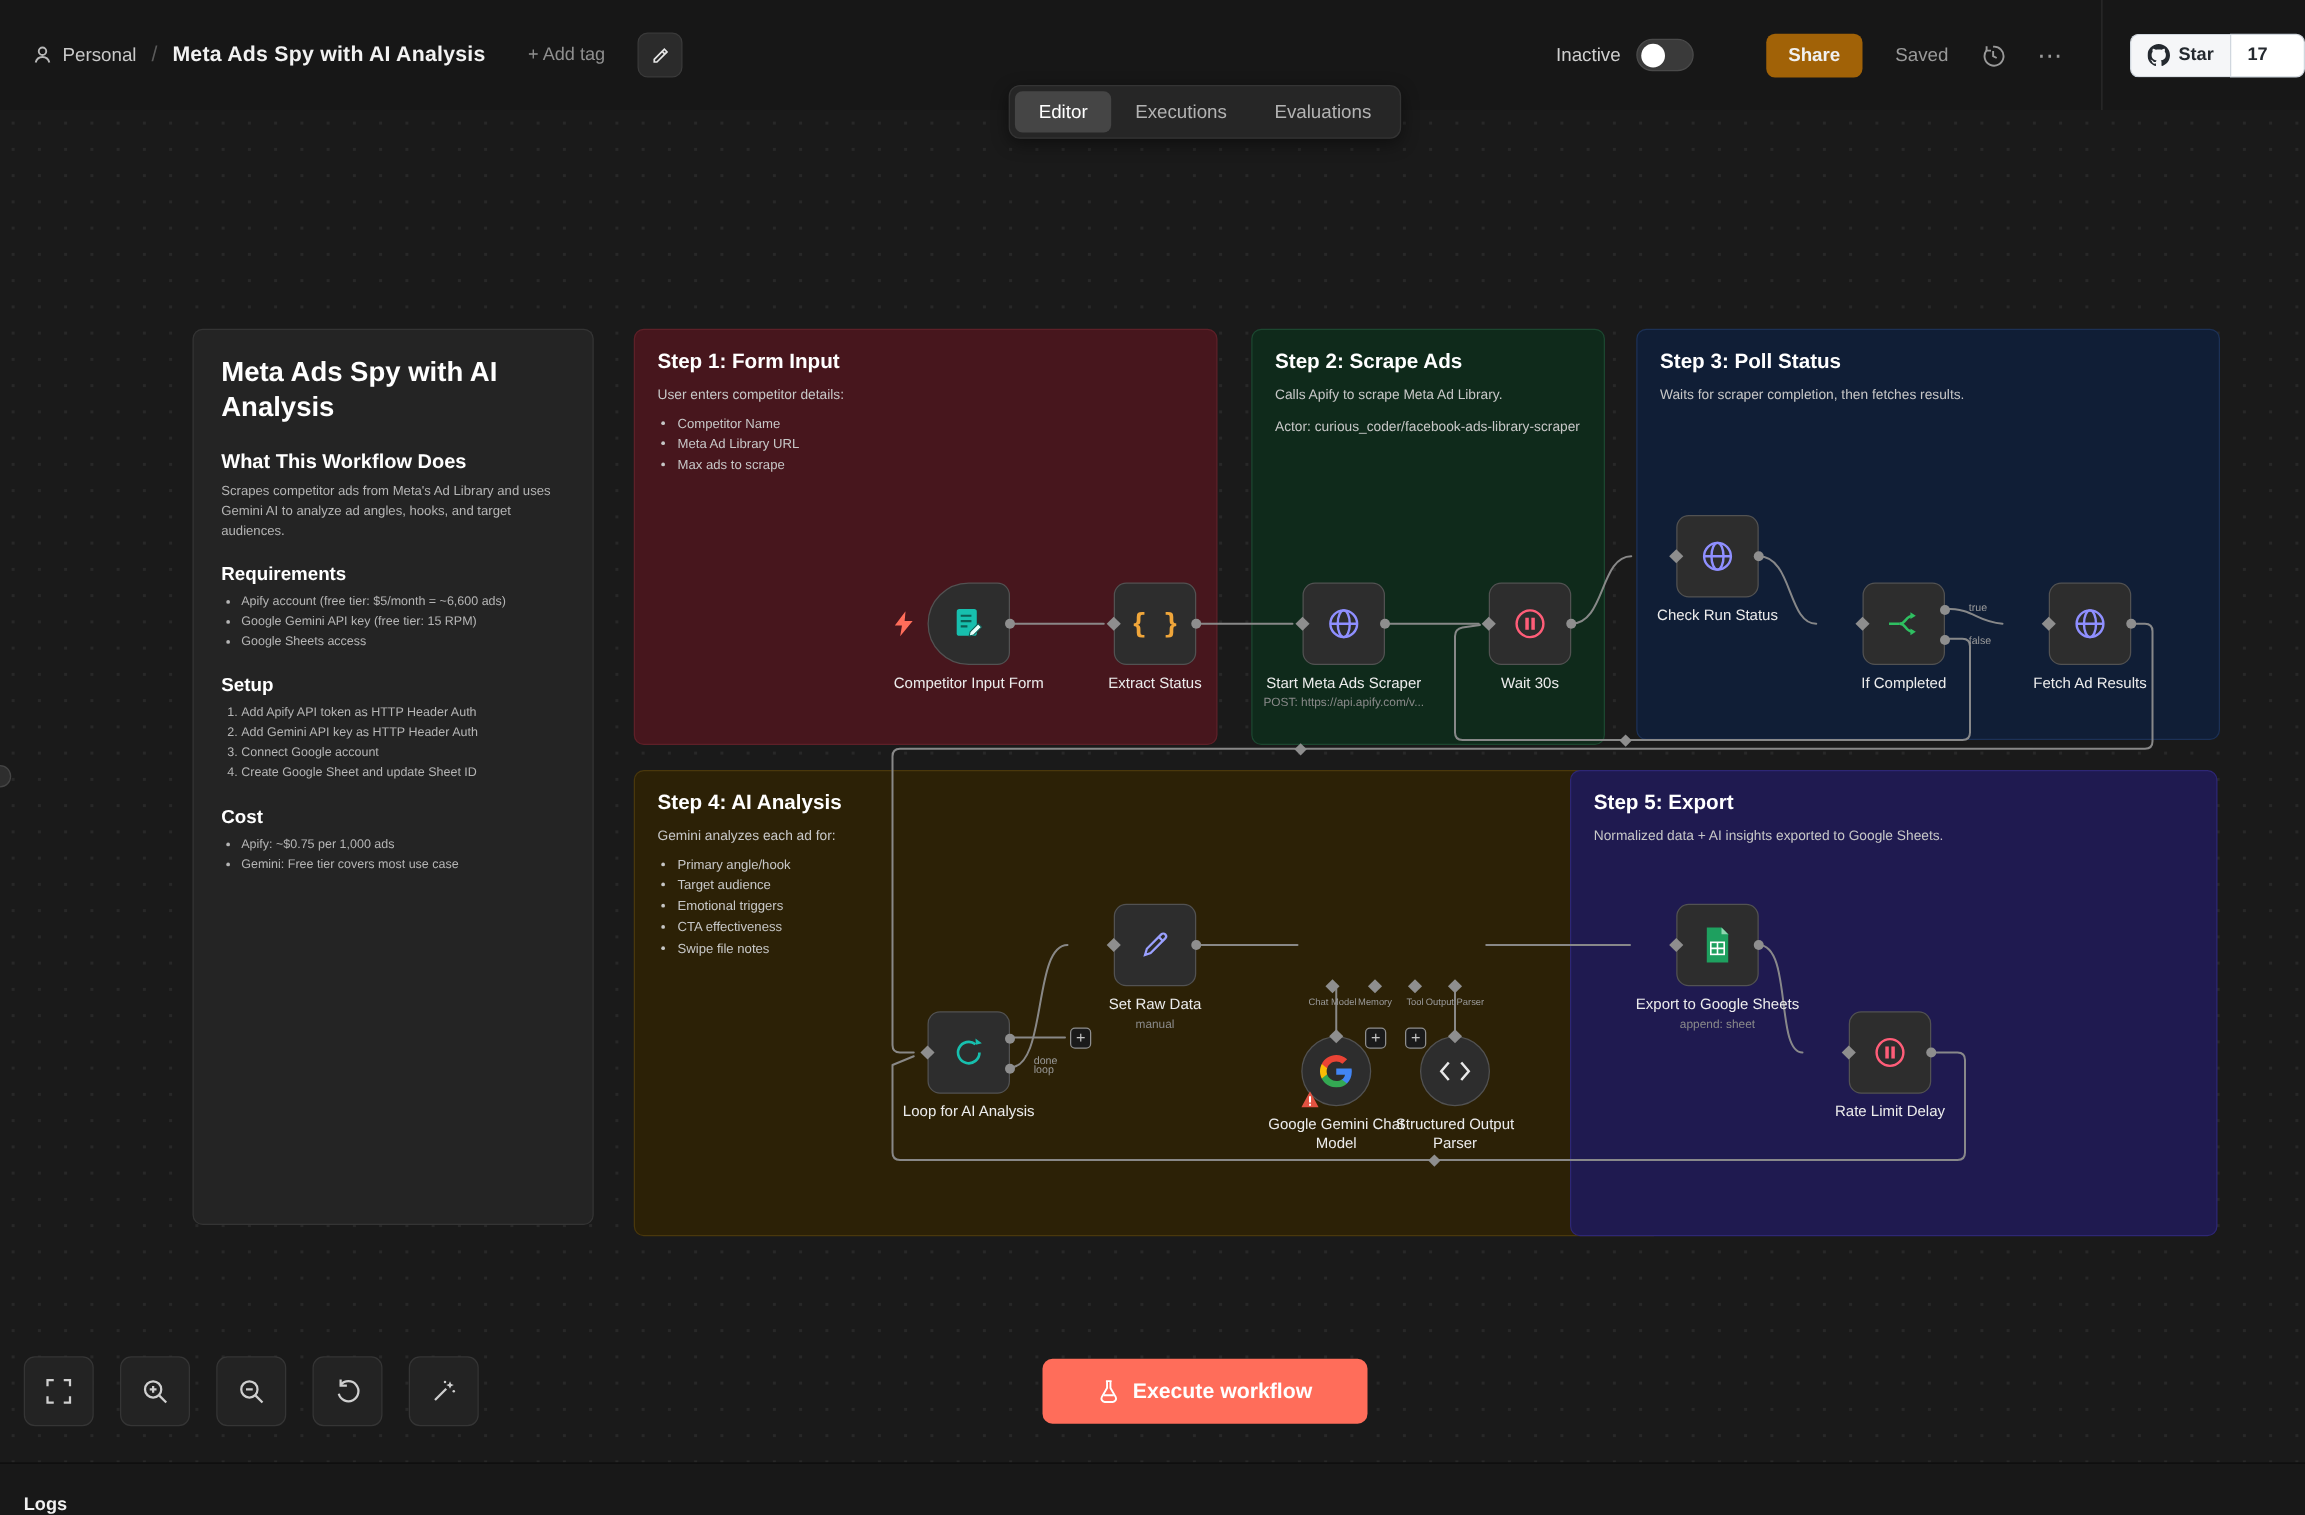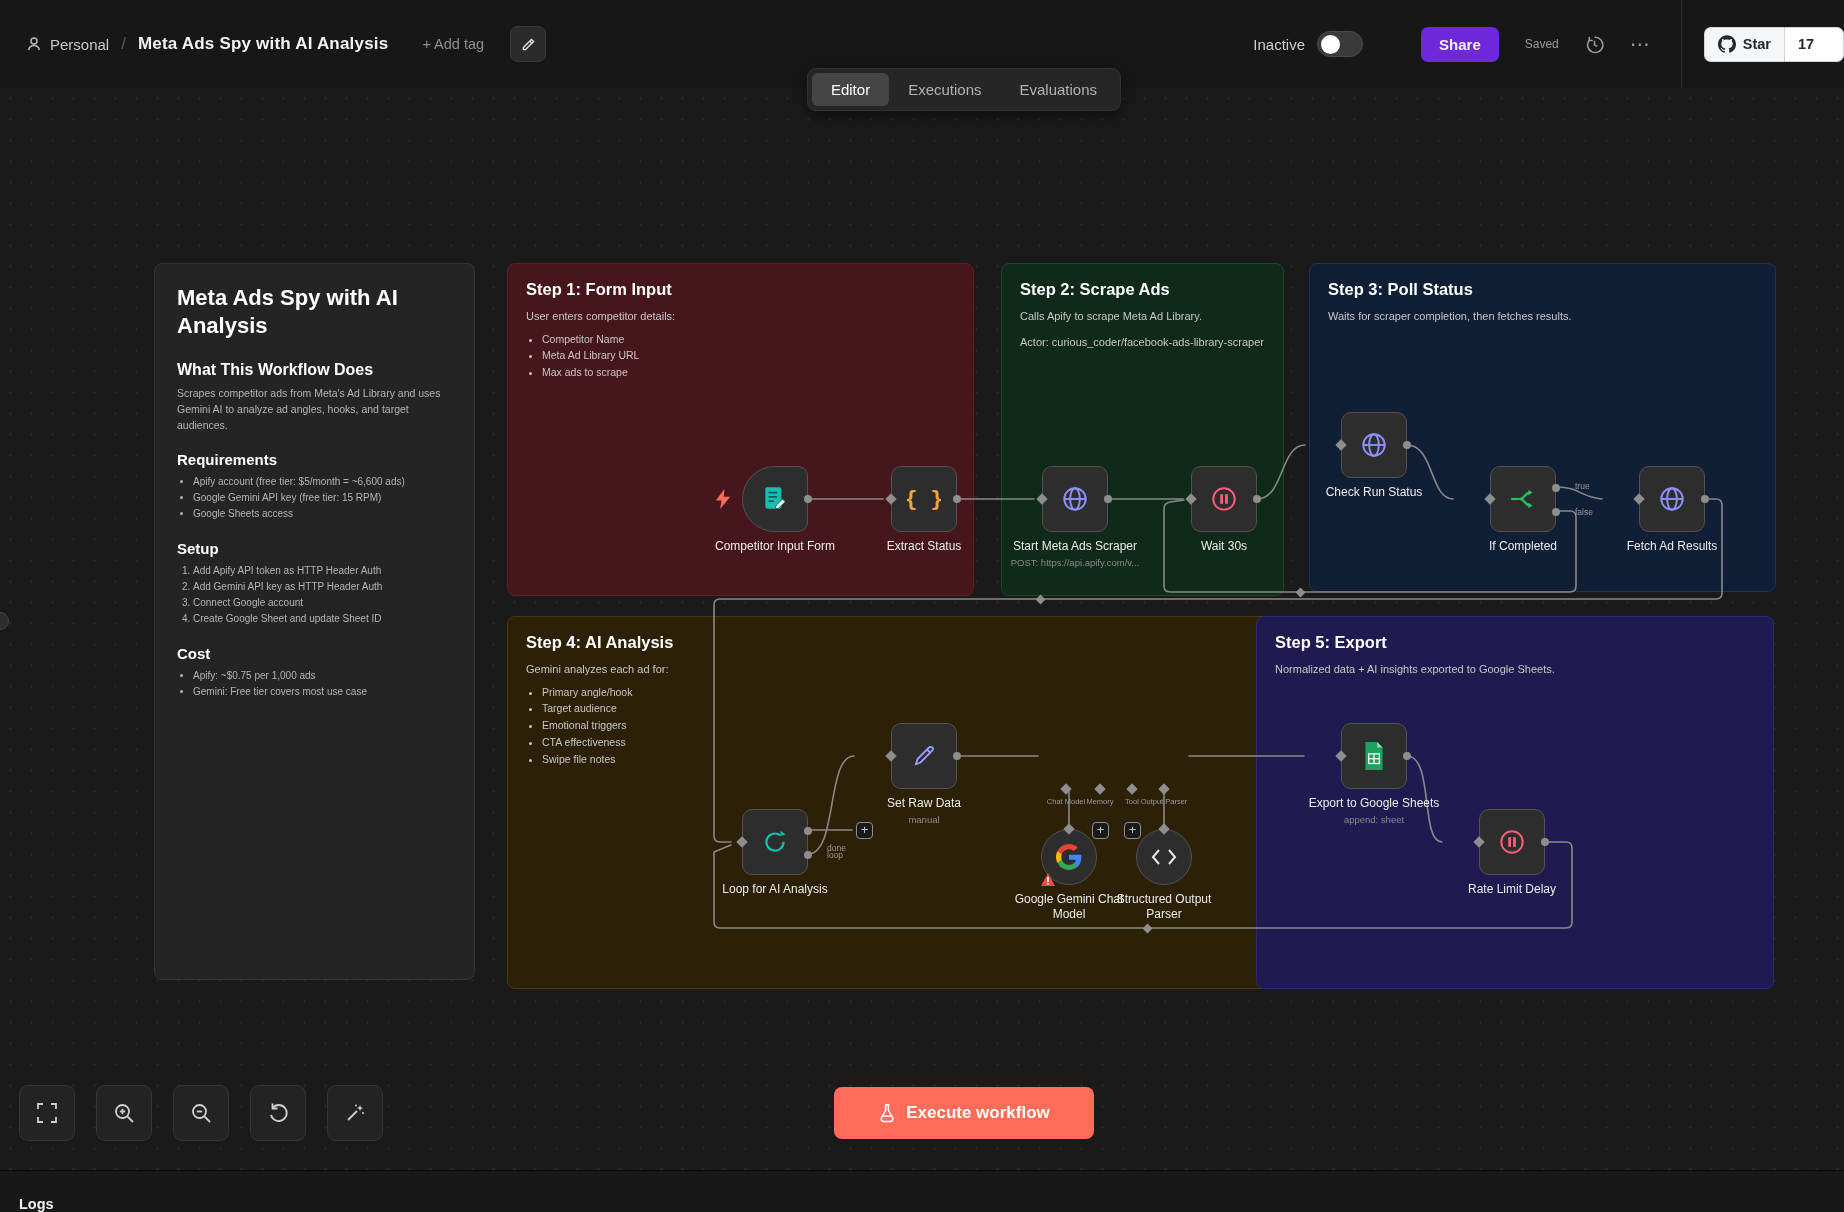--- a/index.html
+++ b/index.html
@@ -17,22 +17,22 @@
   .wf-title { color:#f2f2f2; font-size:17px; font-weight:700; letter-spacing:.2px; }
   .add-tag { color:#8f8f8f; font-size:14.5px; margin-left:34px; cursor:pointer; }
   .edit-btn { margin-left:26px; width:36px; height:36px; border-radius:8px; background:#2b2b2b;
               border:1px solid #3a3a3a; display:flex; align-items:center; justify-content:center; cursor:pointer; }
   .hdr-right { margin-left:auto; display:flex; align-items:center; }
   .status-label { color:#cfcfcf; font-size:15px; }
   .toggle { width:46px; height:26px; border-radius:13px; background:#3a3a3a; border:1px solid #4a4a4a;
             position:relative; margin-left:12px; cursor:pointer; }
   .toggle .knob { position:absolute; left:3px; top:2.5px; width:19px; height:19px; border-radius:50%; background:#fff; }
   .share-btn { margin-left:58px; color:#f0f0f0; font-size:15px; font-weight:600; padding:9px 18px;
-               border-radius:7px; background:#6d28d9; cursor:pointer; }
-  .saved-lbl { margin-left:26px; color:#9a9a9a; font-size:12px; }
+               border-radius:7px; background:#a16207; cursor:pointer; }
+  .saved-lbl { margin-left:26px; color:#9a9a9a; font-size:15px; }
   .hist-btn, .more-btn { margin-left:26px; color:#9a9a9a; cursor:pointer; display:flex; align-items:center; }
   .more-btn { font-size:20px; letter-spacing:1px; }
   .hdr-divider { width:1px; height:88px; background:#2c2c2c; margin-left:30px; }
   .gh-star { margin-left:22px; display:flex; align-items:stretch; height:35px; cursor:pointer; }
   .gh-star .seg1 { display:flex; align-items:center; gap:7px; background:#f5f6f8; border:1px solid #d0d7de;
                    border-right:none; border-radius:7px 0 0 7px; padding:0 13px; color:#24292f;
                    font-size:14.5px; font-weight:700; }
   .gh-star .seg2 { display:flex; align-items:center; background:#ffffff; border:1px solid #d0d7de;
                    border-radius:0 7px 7px 0; padding:0 13px; color:#24292f; font-size:14.5px; font-weight:700;
                    min-width:60px; }

